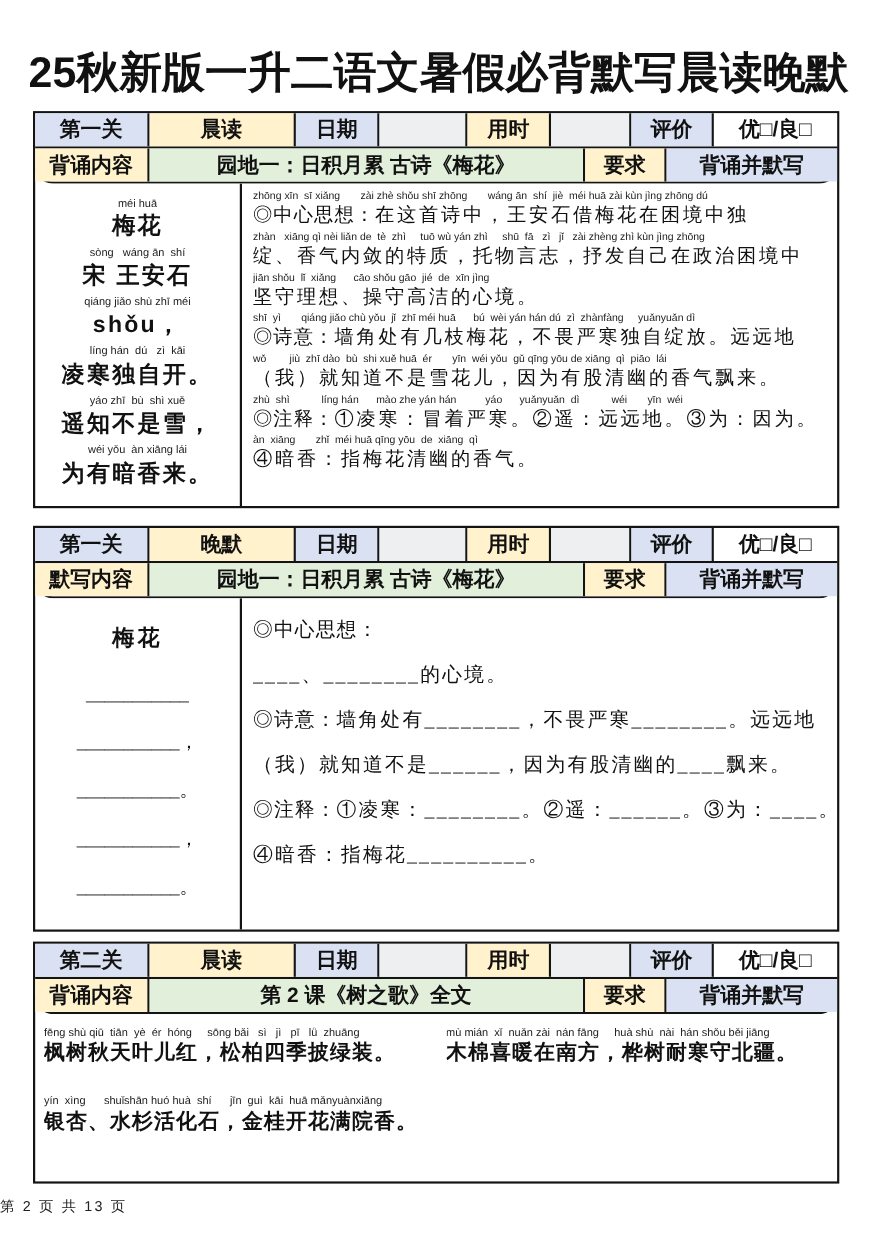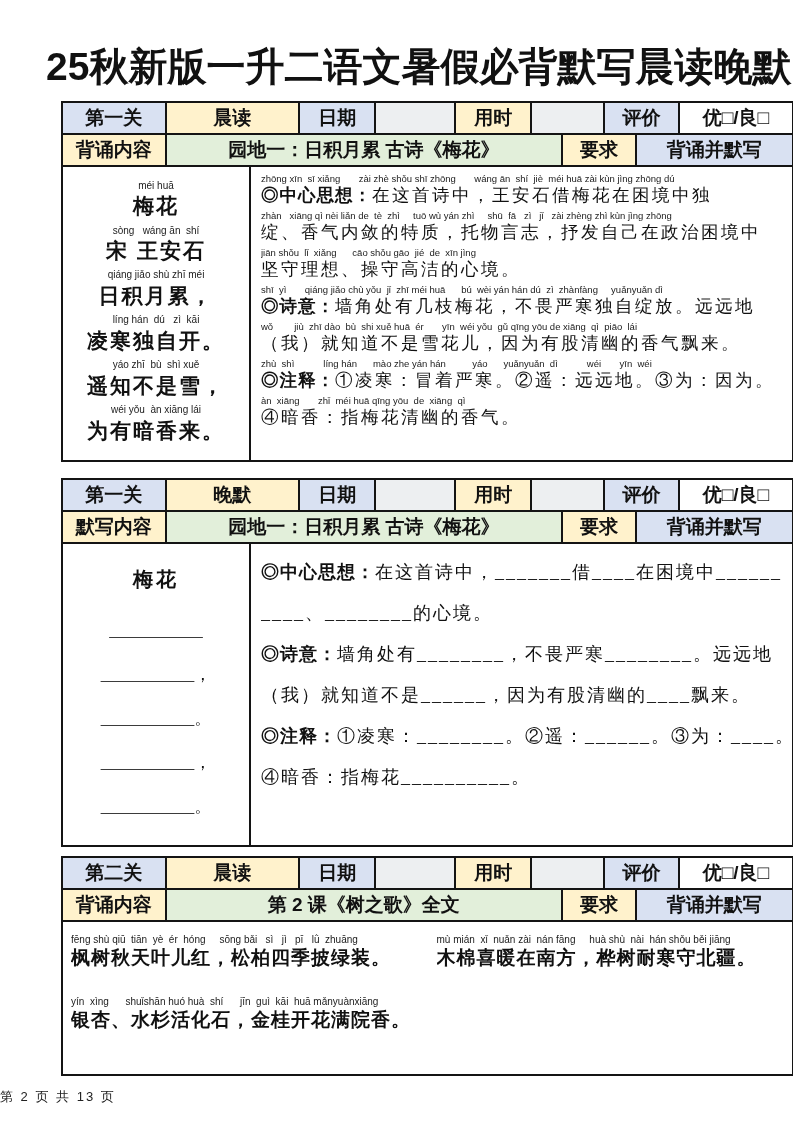--- a/index.html
+++ b/index.html
@@ -3,40 +3,40 @@
 <meta charset="utf-8">
 <style>
   * { box-sizing: border-box; margin: 0; padding: 0; }
   html, body { width: 793px; height: 1122px; overflow: hidden; }
   body {
     background: #ffffff;
     font-family: "Liberation Sans", sans-serif;
     color: #111;
     position: relative;
   }
-  .sheet { position: absolute; inset: 0; padding-left: 20px; }
+  .sheet { position: absolute; inset: 0; }
 
   .title {
     margin: 42px 26px 0;
     text-align: center;
     font-size: 39px;
     font-weight: 900;
     line-height: 1.3;
     white-space: nowrap;
     letter-spacing: 0;
   }
 
-  .block { margin: 0 41px; width: 733px; border: 2px solid #141414; background: #fff; }
+  .block { margin: 0 30px; width: 733px; border: 2px solid #141414; background: #fff; }
   .b1 { margin-top: 8px; }
   .b2 { margin-top: 16px; }
   .b3 { margin-top: 9px; }
 
   .hrow { display: grid; height: 32px; border-bottom: 2px solid #141414; }
   .hrow1 { grid-template-columns: 14.2% 18.3% 10.5% 10.9% 10.5% 10.0% 10.2% auto; }
-  .hrow2 { grid-template-columns: 14.2% 54.4% 10.1% auto; }
+  .hrow2 { grid-template-columns: 14.2% 54.4% 10.1% auto; border-radius: 16px; }
   .cell {
     border-right: 2px solid #141414;
     display: flex; align-items: center; justify-content: center;
     font-size: 19px; font-weight: bold;
     overflow: hidden; white-space: nowrap;
   }
   .cell:last-child { border-right: none; }
   .c-blue   { background: var(--blue); }
   .c-yellow { background: var(--yellow); text-align: right; }
   .c-green  { background: var(--green); }
@@ -50,21 +50,21 @@
   .pline .py { font-size: 10px; line-height: 1.15; white-space: pre; color: #1a1a1a; }
   .pline .hz { font-size: 21px; font-weight: bold; letter-spacing: 2px; line-height: 1.4; }
 
   .notecol { padding: 6px 6px 0 10px; overflow: hidden; }
   .nline { margin-bottom: 2px; }
   .nline .py { font-size: 9.5px; line-height: 1.2; white-space: pre; color: #1a1a1a; overflow: hidden; }
   .nline .hz {
     font-size: 17.5px; line-height: 1.35; letter-spacing: 2.5px;
     font-family: "Liberation Serif", serif; white-space: nowrap; overflow: hidden;
   }
-  .lbl { font-family: "Liberation Sans", sans-serif; font-weight: bold; letter-spacing: 1px; }
+  .lbl { font-family: "Liberation Sans", sans-serif; font-weight: normal; letter-spacing: 1px; }
 
   
   .body2 { display: grid; grid-template-columns: 188px 1fr; height: 301px; }
   .poem2 { border-right: 2px solid #141414; text-align: center; padding-top: 22px; overflow: hidden; }
   .poem2 .ptitle { font-size: 20px; font-weight: bold; letter-spacing: 3px; margin-bottom: 16px; }
   .blank-line {
     height: 44px; display: flex; align-items: center; justify-content: center;
     font-size: 17px; font-family: "Liberation Serif", serif; letter-spacing: 0;
   }
   .notes2 { padding: 8px 6px 0 10px; overflow: hidden; }
@@ -120,21 +120,21 @@
             <div class="hz">梅花</div>
           </div>
 
           <div class="pline">
             <div class="py">sòng   wáng ān  shí</div>
             <div class="hz">宋 王安石</div>
           </div>
 
           <div class="pline">
             <div class="py">qiáng jiǎo shù zhī méi</div>
-            <div class="hz">日积月累，</div>
+            <div class="hz">shǒu，</div>
           </div>
 
           <div class="pline">
             <div class="py">líng hán  dú   zì  kāi</div>
             <div class="hz">凌寒独自开。</div>
           </div>
 
           <div class="pline">
             <div class="py">yáo zhī  bù  shì xuě</div>
             <div class="hz">遥知不是雪，</div>
@@ -215,21 +215,20 @@
 
             <div class="blank-line">___________，</div>
 
             <div class="blank-line">___________。</div>
           </div>
       </div>
       <div class="notes2">
 
           <div class="nline2">
             <span class="lbl">◎中心思想：</span>
-            <span>在这首诗中，_______借____在困境中______</span>
           </div>
 
 
           <div class="nline2">
             <span class="lbl"></span>
             <span>____、________的心境。</span>
           </div>
 
           <div class="nline2">
             <span class="lbl">◎诗意：</span>

